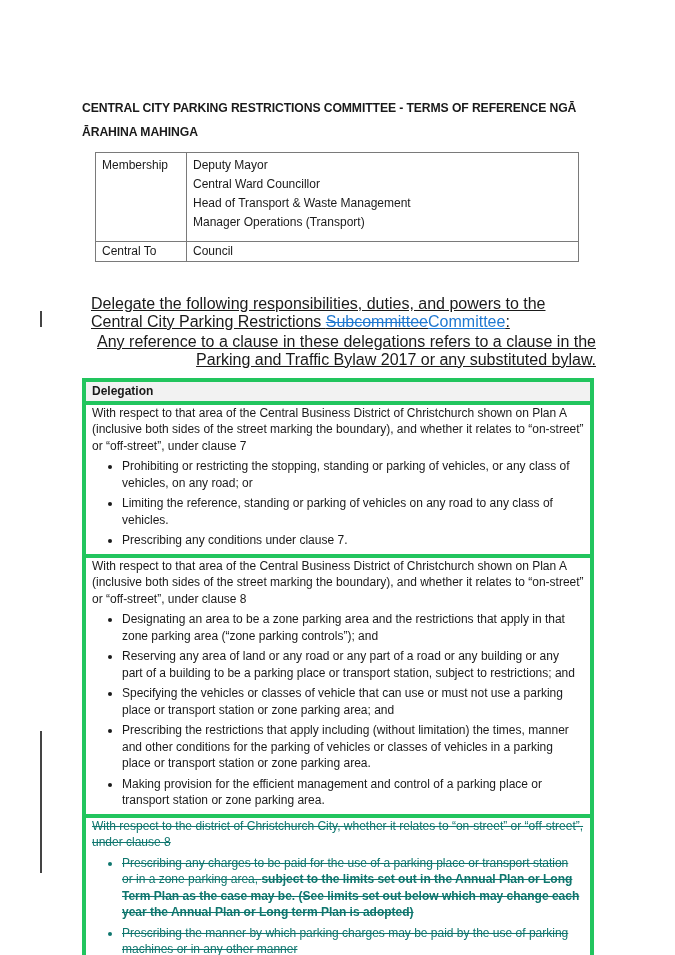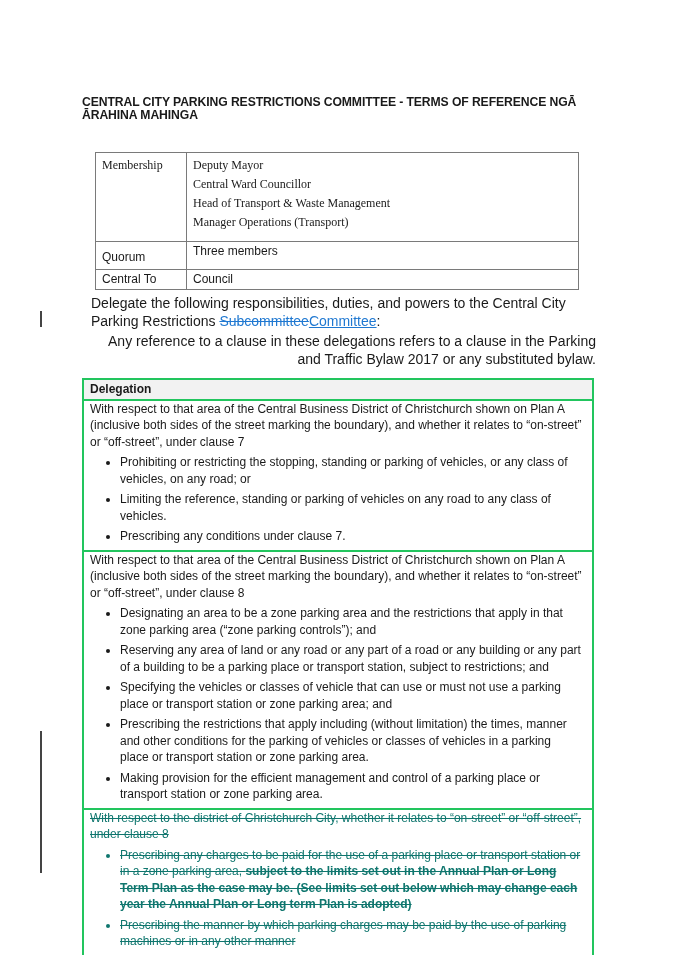--- a/index.html
+++ b/index.html
@@ -1,35 +1,35 @@
 <!DOCTYPE html>
 <html><head>
 <meta charset="utf-8">
 <style>
   html, body { margin:0; padding:0; background:#ffffff; }
   body { width:675px; height:955px; position:relative; overflow:hidden;
          font-family:"Liberation Sans", "DejaVu Sans", sans-serif; color:#1a1a1a; }
   .page-title { position:absolute; left:82px; top:96px; width:520px;
-                font-weight:bold; font-size:12.2px; line-height:13px; letter-spacing:-0.1px; }
+                font-weight:bold; font-size:12.2px; line-height:24px; letter-spacing:-0.1px; }
   .info-table { position:absolute; left:95px; top:152px; width:484px;
                 border-collapse:collapse; font-size:12px; }
   .info-table td { border:1px solid #7a7a7a; vertical-align:top; padding:0 6px; line-height:19px; }
   .info-table td.lbl { width:78px; }
-  .info-table tr.membership td { padding-top:3px; padding-bottom:9px;font-family:Liberation Serif, serif; }
+  .info-table tr.membership td { padding-top:3px; padding-bottom:9px; }
   .info-table tr.quorum td.lbl { padding-top:6px; }
   .info-table tr.quorum td.val { padding-bottom:8px; }
-  .para { position:absolute; left:91px; width:505px; font-size:14px; line-height:17.5px; }
+  .para { position:absolute; left:91px; width:505px; font-size:16px; line-height:17.5px;text-decoration:underline; }
   .p1 { top:295px; }
   .p2 { top:333px;text-align:right; }
   .change-bar { position:absolute; left:40px; width:1.5px; background:#444; }
   .ins { color:#1f78d1; text-decoration:underline; }
   .del { color:#1f78d1; text-decoration:line-through; }
   .deleg-table { position:absolute; left:82px; top:378px; width:512px;
                  border-collapse:collapse; font-size:12px; }
-  .deleg-table td { border:2px solid #22c55e; padding:0 6px 1px 6px; line-height:16.5px; vertical-align:top; }
+  .deleg-table td { border:4px solid #22c55e; padding:0 6px 1px 6px; line-height:16.5px; vertical-align:top; }
   .deleg-table tr.hdr td { background:#f2f2f2; font-weight:bold; padding-top:1px; }
   .sect-heading { font-weight:normal; }
   .deleg-table ul { margin:1px 0 0 0; padding-left:26px; }
   .deleg-table li { margin:4px; padding-left:0; }
   .deleted-block, .deleted-block * { color:#0f766e; }
   .deleted-block .sect-heading, .deleted-block li span { text-decoration:line-through; }
   .bold { font-weight:bold; }
 </style>
 </head>
 <body>
@@ -39,24 +39,20 @@
 <table class="info-table">
   <tbody>
       <tr class="membership">
     <td class="lbl">Membership</td>
     <td class="val">
       <div>Deputy Mayor</div>
       <div>Central Ward Councillor</div>
       <div>Head of Transport &amp; Waste Management</div>
       <div>Manager Operations (Transport)</div>
     </td>
-  </tr>
-  <tr class="quorum">
-    <td class="lbl">Quorum</td>
-    <td class="val">Three members</td>
   </tr>
   <tr>
     <td class="lbl">Central To</td>
     <td class="val">Council</td>
   </tr>
 </tbody>
   </table>
 
 <div class="change-bar" style="top:311px;height:16px;"></div>
 <div class="para p1"><span>Delegate the following responsibilities, duties, and powers to the Central City Parking Restrictions </span><span class="del">Subcommittee</span><span class="ins">Committee</span><span>:</span></div>

